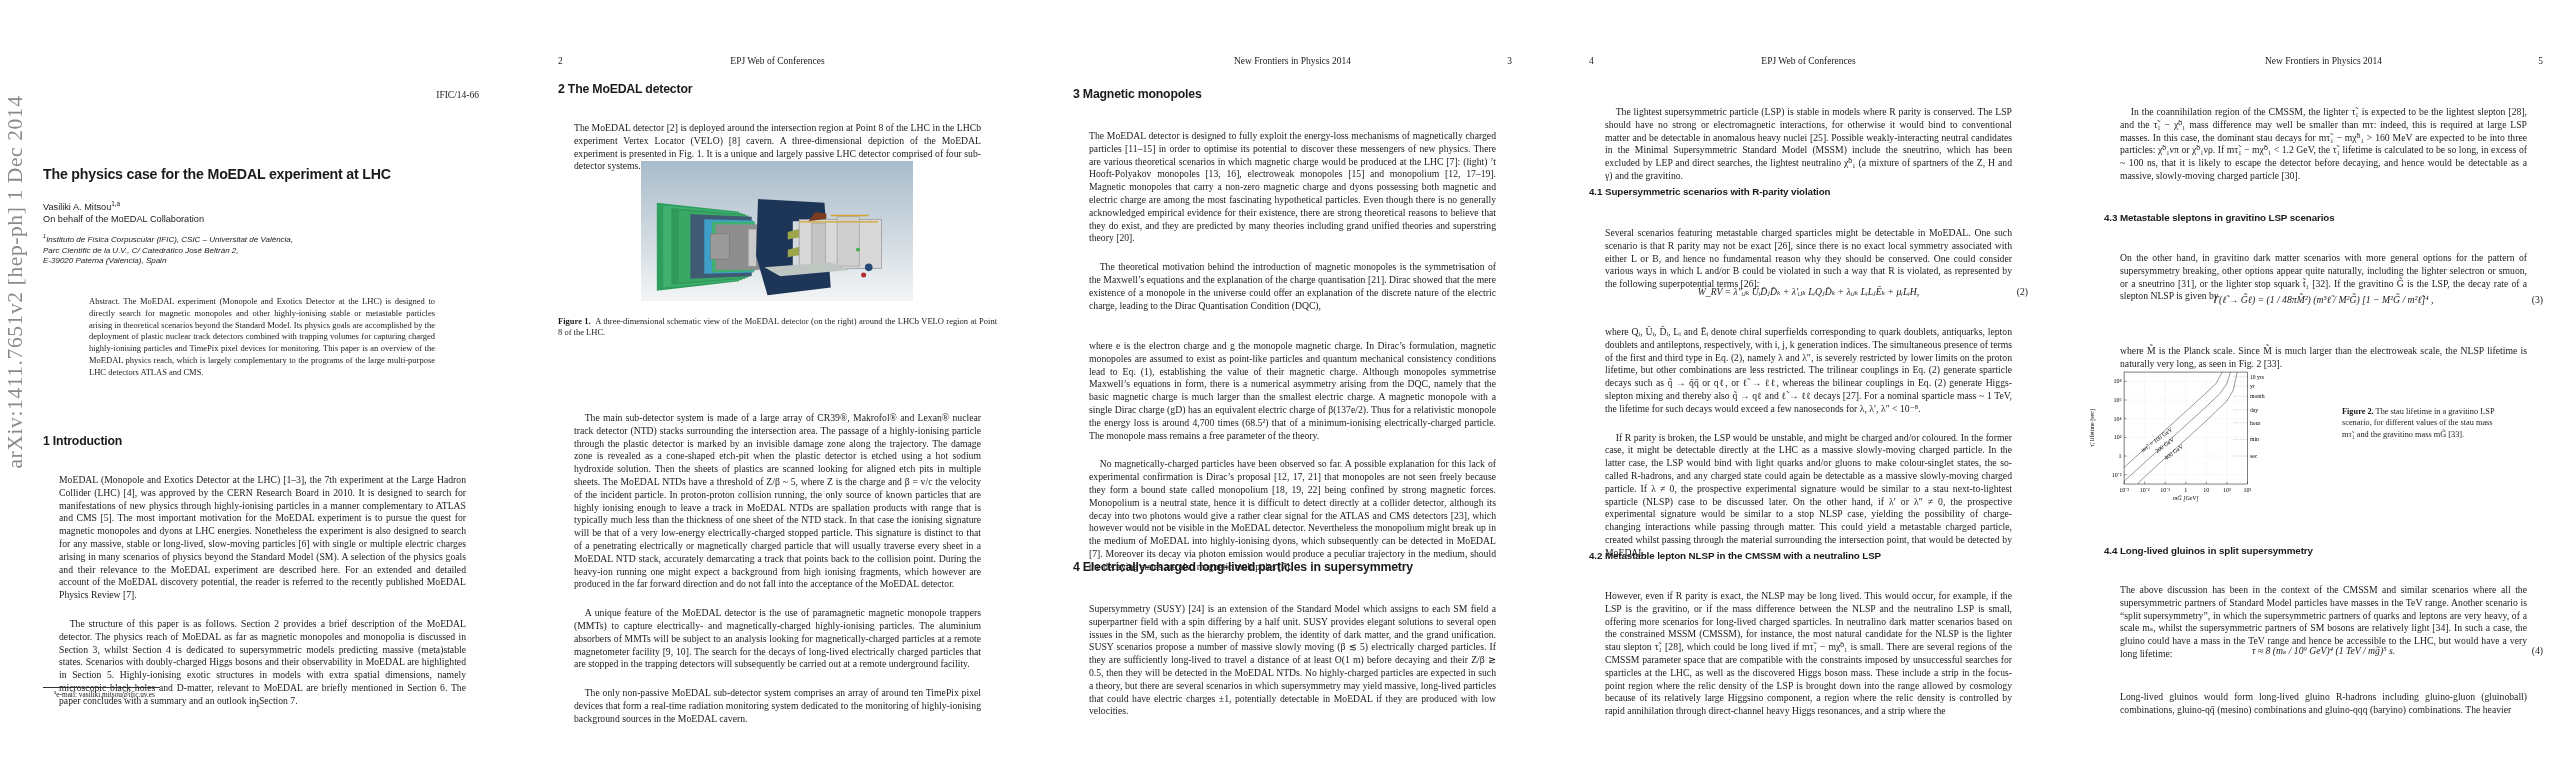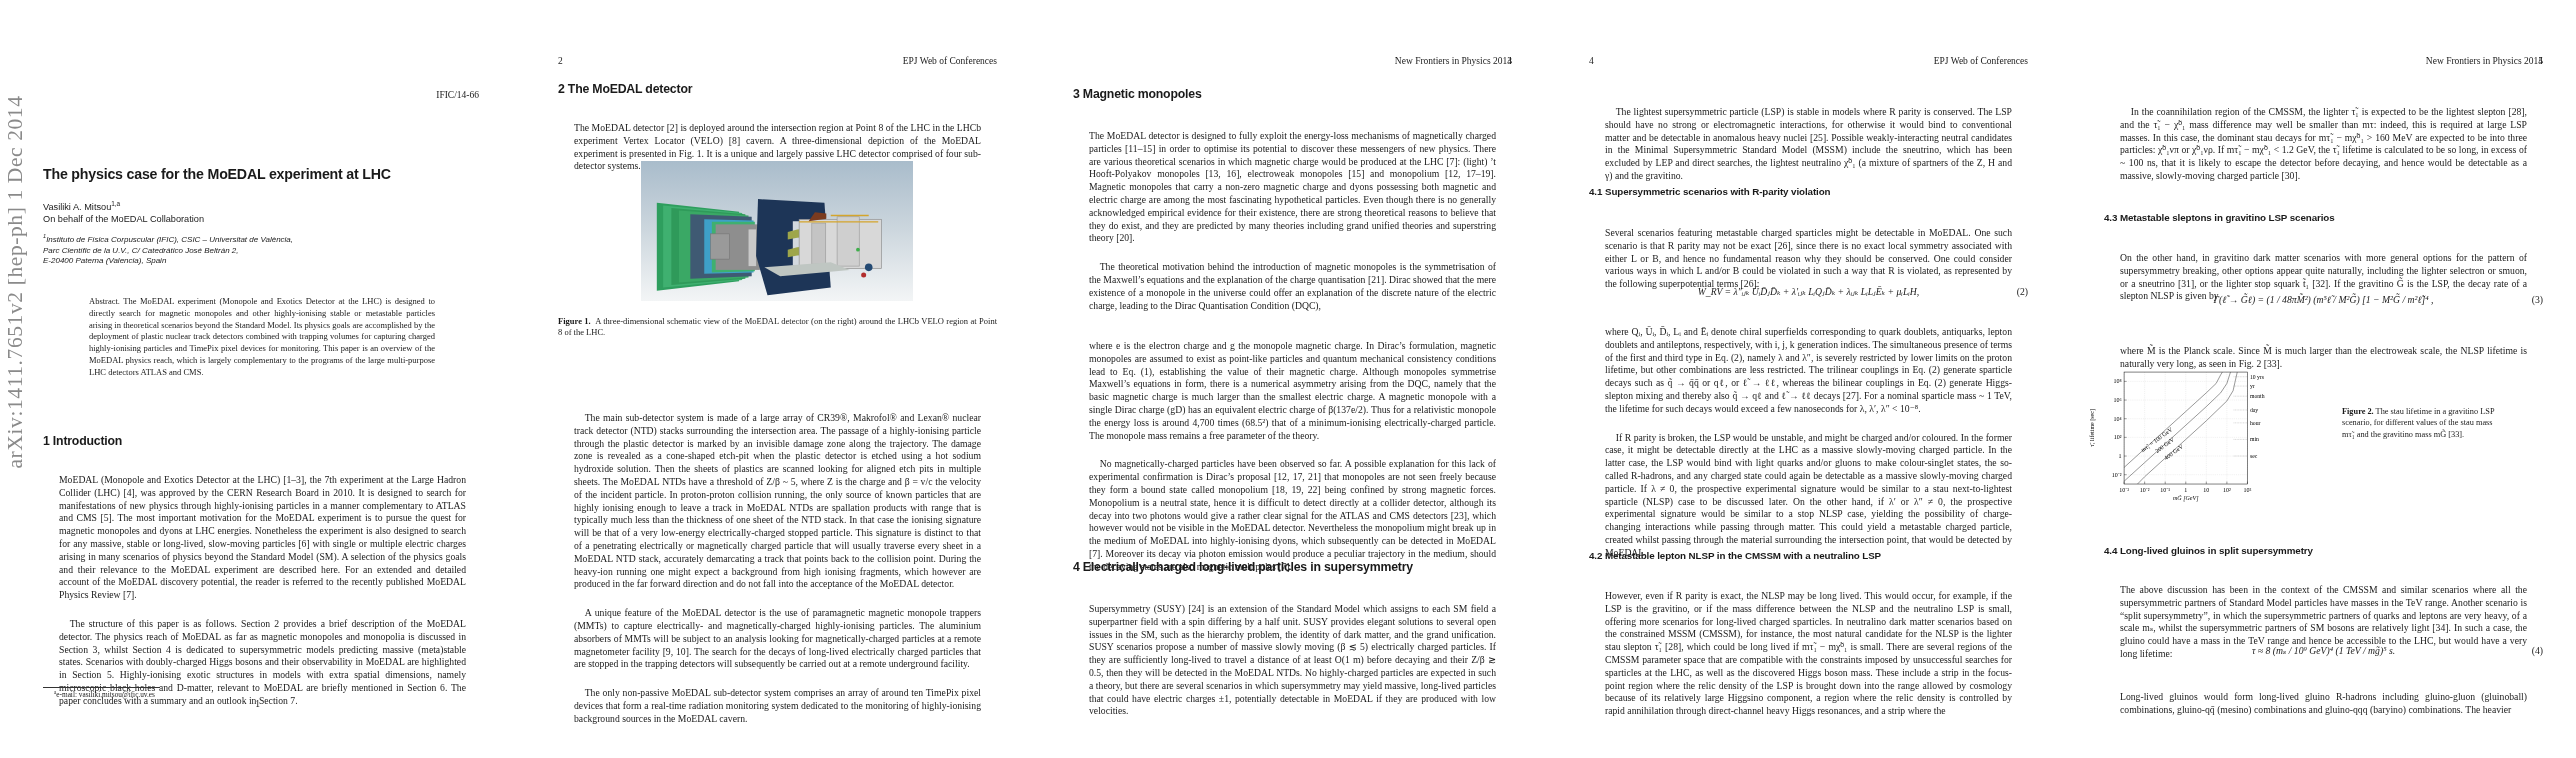--- a/index.html
+++ b/index.html
@@ -4,21 +4,21 @@
 <style>
   html, body { margin:0; padding:0; background:#ffffff; }
   body { width:2576px; height:759px; position:relative; overflow:hidden; font-family:"Liberation Serif", "DejaVu Serif", serif; color:#1a1a1a; }
   .page { position:absolute; top:0; width:515px; height:759px; background:#fff; }
   .p1 { left:0; } .p2 { left:515px; } .p3 { left:1030px; } .p4 { left:1546px; } .p5 { left:2061px; }
   .col { position:absolute; left:43px; width:439px; }
   .body { font-size:9.7px; line-height:12.8px; text-align:justify; hyphens:auto; }
   .body p { margin:16px; }
   .body p.ind { text-indent:10.7px; }
   .running { position:absolute; top:56px; left:43px; width:439px; font-size:9.5px; height:12.6px; }
-  .running .ctr { position:absolute; left:0; right:0; text-align:right; }
+  .running .ctr { position:absolute; left:0; right:0; text-align:center; }
   .running .num-l { position:absolute; left:0; }
   .running .num-r { position:absolute; right:0; }
   h2.sec { font-family:"Liberation Sans", "DejaVu Sans", sans-serif; font-weight:bold; font-size:12.3px; margin:0; position:absolute; left:43px; letter-spacing:-0.2px; }
   h3.sub { font-family:"Liberation Sans", "DejaVu Sans", sans-serif; font-weight:bold; font-size:9.8px; margin:0; position:absolute; left:43px; letter-spacing:-0.1px; }
   .eq { position:absolute; left:43px; width:439px; font-size:9.7px; }
   .eq .expr { position:absolute; left:0; right:0; text-align:center; font-style:italic; }
   .eq .eqnum { position:absolute; right:0; }
   .arxiv { position:absolute; left:5px; top:76px; width:20px; height:411px; }
   .arxiv span { position:absolute; left:50%; top:50%; transform:translate(-50%,-50%) rotate(-90deg); white-space:nowrap; font-size:21.5px; color:#8a8a8a; font-family:"Liberation Serif", "DejaVu Serif", serif; letter-spacing:0.6px; }
   .report { position:absolute; right:36px; top:90px; font-size:9.5px; }
@@ -46,21 +46,21 @@
     </div>
   <div class="report">IFIC/14-66</div>
   <div class="title">The physics case for the MoEDAL experiment at LHC</div>
   <div class="author">
     <div><span>Vasiliki A. Mitsou</span><sup>1,a</sup></div>
     <div>On behalf of the MoEDAL Collaboration</div>
   </div>
   <div class="affil">
     <div><sup>1</sup><span>Instituto de Física Corpuscular (IFIC), CSIC – Universitat de València,</span></div>
     <div>Parc Científic de la U.V., C/ Catedrático José Beltrán 2,</div>
-    <div>E-20400 Paterna (Valencia), Spain</div>
+    <div>E-39020 Paterna (Valencia), Spain</div>
   </div>
   <div class="abstract">
     <b>Abstract.</b> <span>The MoEDAL experiment (Monopole and Exotics Detector at the LHC) is designed to directly search for magnetic monopoles and other highly-ionising stable or metastable particles arising in theoretical scenarios beyond the Standard Model. Its physics goals are accomplished by the deployment of plastic nuclear track detectors combined with trapping volumes for capturing charged highly-ionising particles and TimePix pixel devices for monitoring. This paper is an overview of the MoEDAL physics reach, which is largely complementary to the programs of the large multi-purpose LHC detectors ATLAS and CMS.</span>
   </div>
   <h2 class="sec" style="top:434px">1  Introduction</h2>
   <div class="col body" style="top:458px">
     <p>MoEDAL (Monopole and Exotics Detector at the LHC) [1–3], the 7th experiment at the Large Hadron Collider (LHC) [4], was approved by the CERN Research Board in 2010. It is designed to search for manifestations of new physics through highly-ionising particles in a manner complementary to ATLAS and CMS [5]. The most important motivation for the MoEDAL experiment is to pursue the quest for magnetic monopoles and dyons at LHC energies. Nonetheless the experiment is also designed to search for any massive, stable or long-lived, slow-moving particles [6] with single or multiple electric charges arising in many scenarios of physics beyond the Standard Model (SM). A selection of the physics goals and their relevance to the MoEDAL experiment are described here. For an extended and detailed account of the MoEDAL discovery potential, the reader is referred to the recently published MoEDAL Physics Review [7].</p>
     <p class="ind">The structure of this paper is as follows. Section 2 provides a brief description of the MoEDAL detector. The physics reach of MoEDAL as far as magnetic monopoles and monopolia is discussed in Section 3, whilst Section 4 is dedicated to supersymmetric models predicting massive (meta)stable states. Scenarios with doubly-charged Higgs bosons and their observability in MoEDAL are highlighted in Section 5. Highly-ionising exotic structures in models with extra spatial dimensions, namely microscopic black holes and D-matter, relevant to MoEDAL are briefly mentioned in Section 6. The paper concludes with a summary and an outlook in Section 7.</p>
   </div>
   <div class="footrule"></div>

